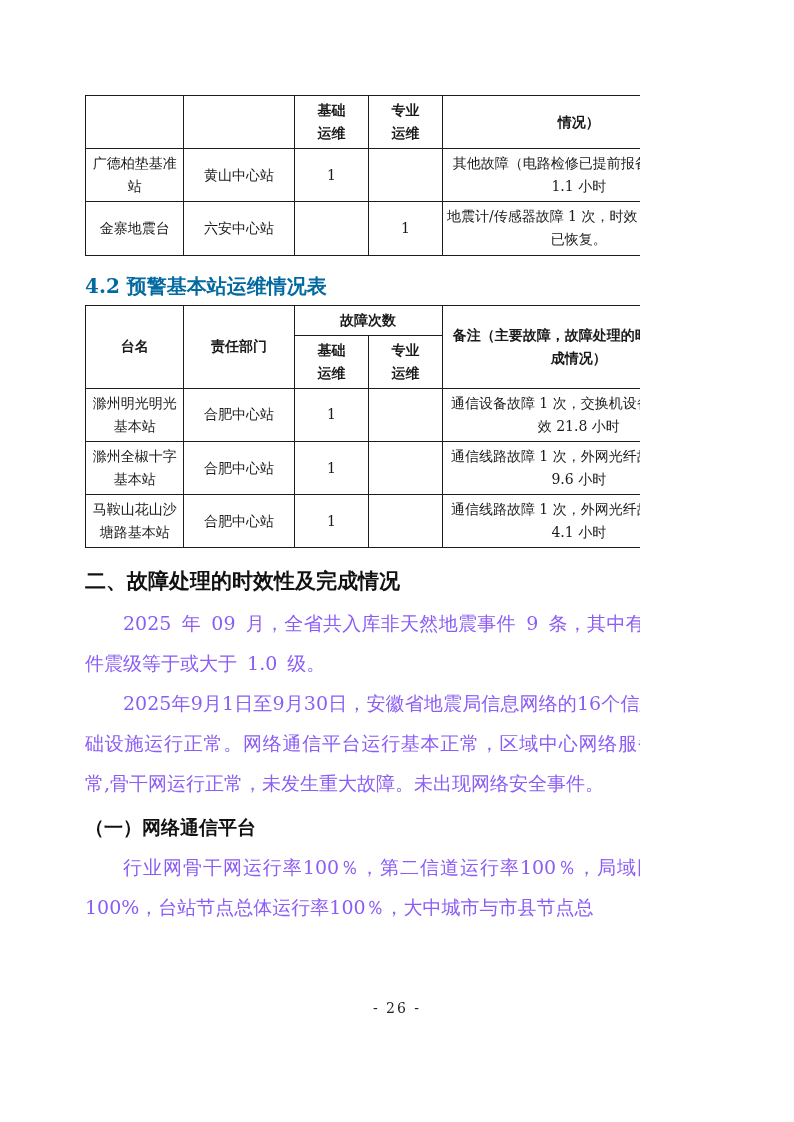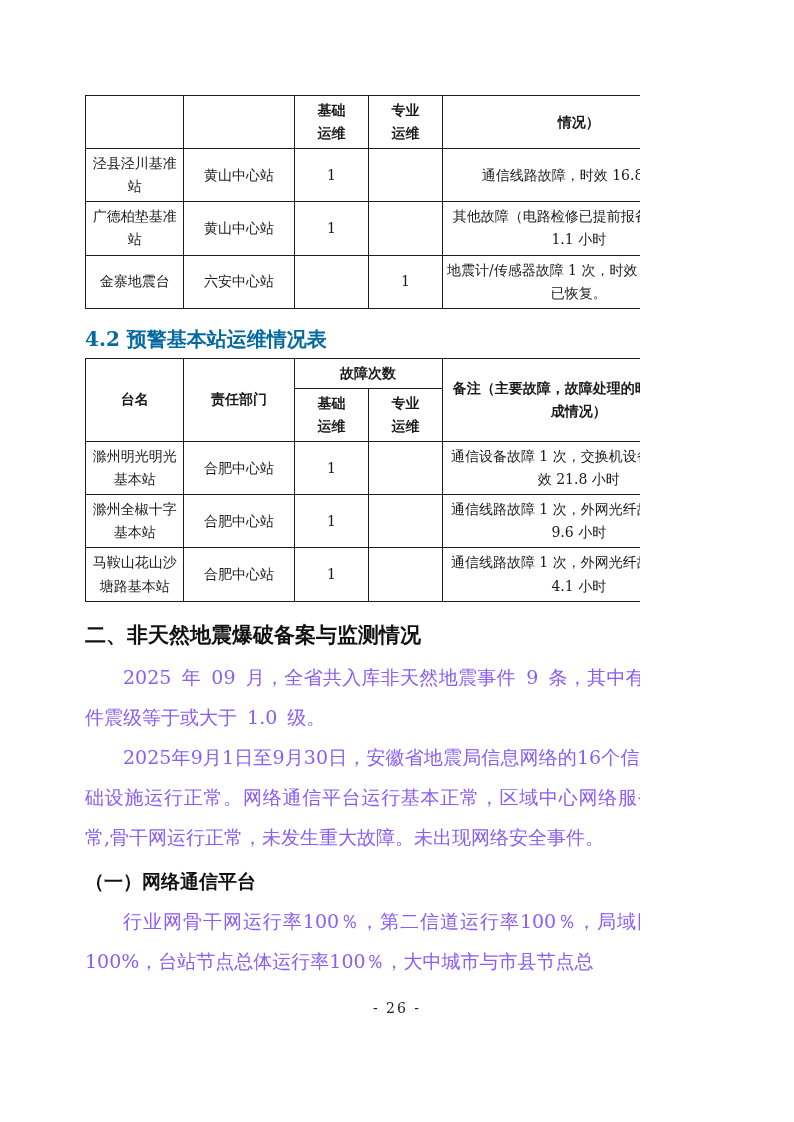--- a/index.html
+++ b/index.html
@@ -105,27 +105,20 @@
           <tr class="hrow">
         <td></td>
         <td></td>
         <td class="prewrap">基础
 运维</td>
         <td class="prewrap">专业
 运维</td>
         <td>情况）</td>
       </tr>
       <tr class="drow">
-        <td>泾县泾川基准站</td>
-        <td>黄山中心站</td>
-        <td>1</td>
-        <td></td>
-        <td>通信线路故障，时效 16.8 小时</td>
-      </tr>
-      <tr class="drow">
         <td>广德柏垫基准站</td>
         <td>黄山中心站</td>
         <td>1</td>
         <td></td>
         <td>其他故障（电路检修已提前报备），时效 1.1 小时</td>
       </tr>
       <tr class="drow">
         <td>金寨地震台</td>
         <td>六安中心站</td>
         <td></td>
@@ -175,21 +168,21 @@
       <tr class="drow">
         <td>马鞍山花山沙塘路基本站</td>
         <td>合肥中心站</td>
         <td>1</td>
         <td></td>
         <td>通信线路故障 1 次，外网光纤故障，时效 4.1 小时</td>
       </tr>
     </tbody>
       </table>
 
-    <div class="h-major">二、非天然地震爆破备案与监测情况</div>
+    <div class="h-major">二、故障处理的时效性及完成情况</div>
     <p class="para loose">2025 年 09 月，全省共入库非天然地震事件 9 条，其中有 1 条事件震级等于或大于 1.0 级。</p>
 
     <p class="para">2025年9月1日至9月30日，安徽省地震局信息网络的16个信息节点基础设施运行正常。网络通信平台运行基本正常，区域中心网络服务运行正常,骨干网运行正常，未发生重大故障。未出现网络安全事件。</p>
 
     <div class="h-sub">（一）网络通信平台</div>
     <p class="para">行业网骨干网运行率100％，第二信道运行率100％，局域网运行率100%，台站节点总体运行率100％，大中城市与市县节点总</p>
 
   </div>
 
   <div class="footer">- 26 -</div>

